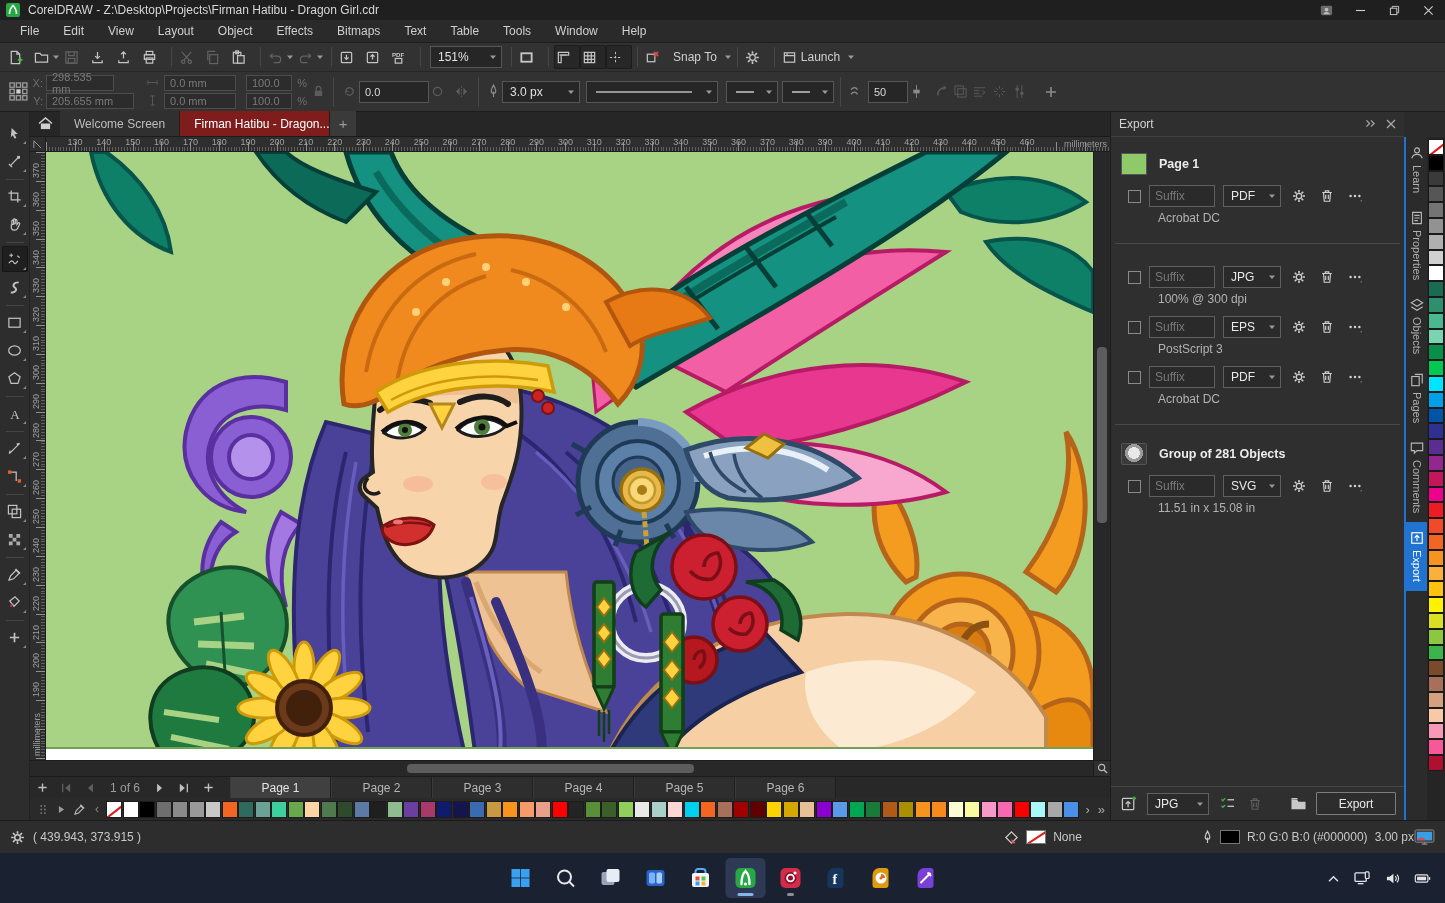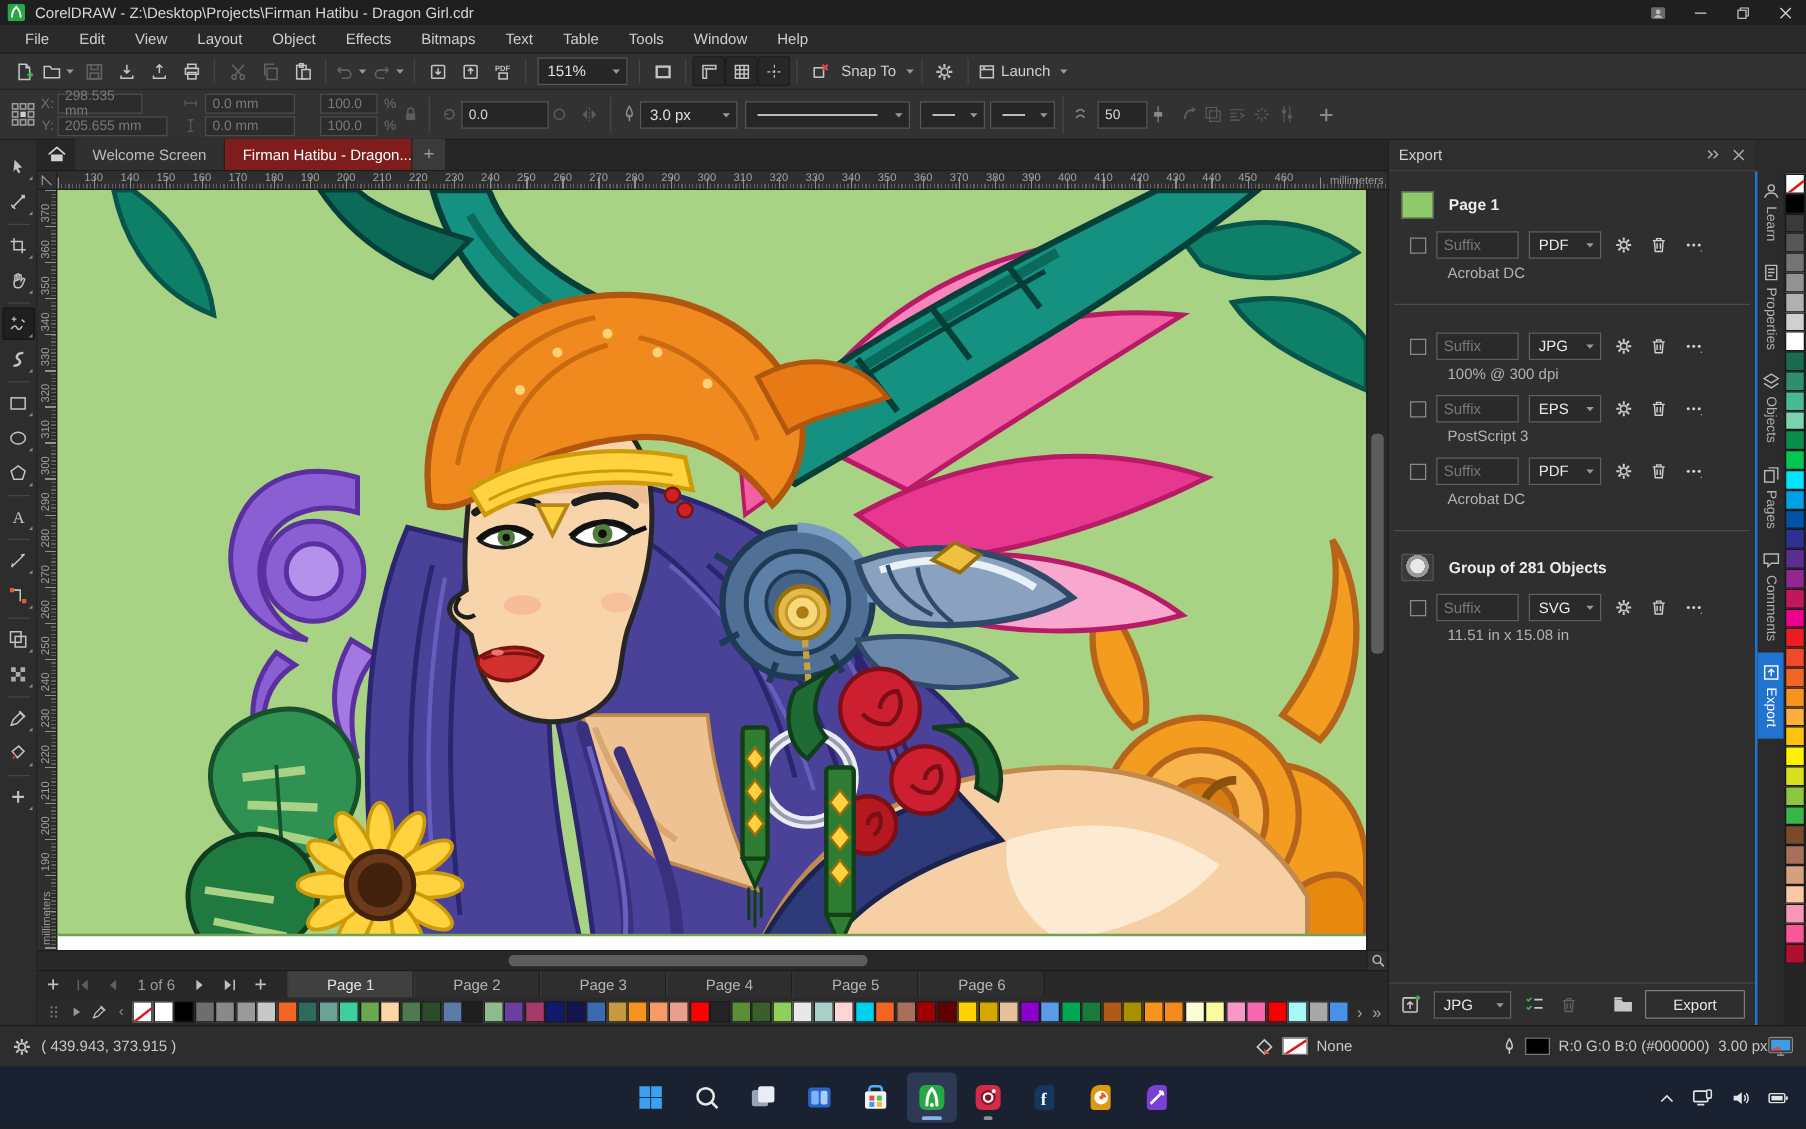--- a/index.html
+++ b/index.html
@@ -9,21 +9,21 @@
   
   .titlebar{position:absolute;top:0;left:0;right:0;height:20px;background:#1f1f1f;display:flex;align-items:center;padding-left:6px;font-size:12px;color:#d6d6d6}
   .titlebar .logo{width:14px;height:14px;margin-right:8px}
   .win-controls{margin-left:auto;display:flex;align-items:center;height:20px}
   .win-btn{width:34px;height:20px;display:flex;align-items:center;justify-content:center;color:#cfcfcf;font-size:11px}
   
   .menubar{position:absolute;top:20px;left:0;right:0;height:23px;background:#2a2a2a;display:flex;align-items:center;padding-left:8px;border-bottom:1px solid #1d1d1d}
   .menu-item{padding:0 12px;font-size:12px;color:#cfcfcf;line-height:22px}
   
   .stdbar{position:absolute;top:43px;left:0;right:0;height:29px;background:#323232;display:flex;align-items:center;padding-left:6px;border-bottom:1px solid #262626}
-  .tbtn{height:24px;min-width:26px;display:flex;align-items:center;justify-content:center;color:#c4c4c4;border-radius:2px;padding:0 2px}
+  .tbtn{height:24px;min-width:26px;display:flex;align-items:center;justify-content:flex-start;color:#c4c4c4;border-radius:2px;padding:0 2px}
   .tbtn.dis{color:#636363}
   .tbtn.pressed{background:#272727;box-shadow:inset 0 0 0 1px #1c1c1c}
   .tsep{width:1px;height:20px;background:#464646;margin:0 5px}
   .caret{margin-left:3px;color:#9a9a9a}
   .combo{height:22px;background:#262626;border:1px solid #565656;display:flex;align-items:center;font-size:12px;color:#e0e0e0;padding:0 4px 0 7px}
   .combo .caret{margin-left:auto}
   .zoom-combo{width:72px;margin:0 4px}
   .tlabel{font-size:12px;color:#cfcfcf;margin:0 4px}
   
   .propbar{position:absolute;top:72px;left:0;right:0;height:40px;background:#323232;display:flex;align-items:center;padding-left:6px;border-bottom:1px solid #1c1c1c;font-size:11px}
@@ -445,21 +445,21 @@
         </div>
       <div class="pb-row">
           <span class="pic dim i">
             <svg viewBox="0 0 12 12" width="11" height="11">
               <path d="M6 1v10M3.5 1h5M3.5 11h5" stroke="currentColor"></path>
             </svg>
           </span>
           <span class="pfield" style="width:72px">0.0 mm</span>
         </div>
     </div>
-    <div class="pb-col" style="margin-left:20px">
+    <div class="pb-col" style="margin-left:10px">
       <div class="pb-row">
           <span class="pfield" style="width:46px">100.0</span>
           <span class="plbl">%</span>
         </div>
       <div class="pb-row">
           <span class="pfield" style="width:46px">100.0</span>
           <span class="plbl">%</span>
         </div>
     </div>
     <span class="pic dim i" style="margin-left:6px">

